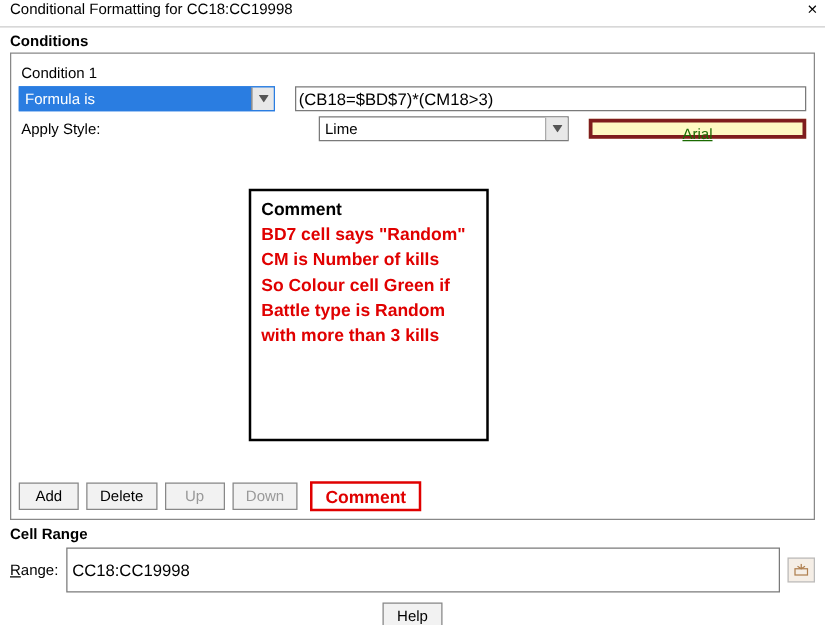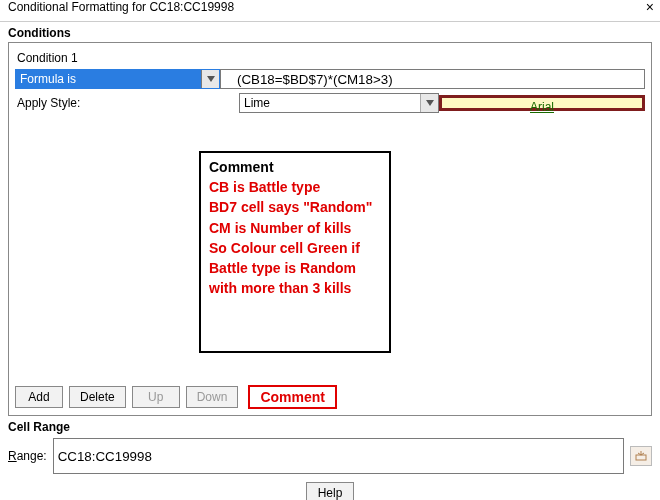--- a/index.html
+++ b/index.html
@@ -37,21 +37,21 @@
     padding: 6px;
     height: 374px;
     position: relative;
   }
   .cond-header {
     padding: 2px 2px 4px 2px;
   }
   .row {
     display: flex;
     align-items: center;
-    gap: 0;
+    gap: 16px;
     margin-bottom: 4px;
   }
   .combo {
     display: flex;
     align-items: center;
     border: 1px solid #7a7a7a;
     height: 20px;
     background: #fff;
   }
   .combo .combo-text {
@@ -74,21 +74,21 @@
     width: 205px;
     background: #2a7de1;
     color: #fff;
     border: 1px solid #2a7de1;
   }
   .formula-combo .combo-btn { background: #e8e8e8; border-left: 1px solid #7a7a7a; }
   .formula-input {
     flex: 1;
     height: 20px;
     border: 1px solid #7a7a7a;
-    padding: 0 16px;
+    padding: 0 2px;
   }
   .label-cell {
     width: 205px;
     padding-left: 2px;
   }
   .style-combo {
     width: 200px;
     margin-left: 19px;
   }
   .style-preview {
@@ -230,21 +230,20 @@
         <svg width="8" height="6" viewBox="0 0 8 6">
             <path d="M0 0 L8 0 L4 6 Z" fill="#555"></path>
           </svg>
       </span>
     </div>
     <div class="style-preview">Arial</div>
   </div>
 
   <div class="comment-box">
     <div class="title">Comment</div>
-    <div class="line">CB is Battle type</div>
     <div class="line">BD7 cell says "Random"</div>
     <div class="line">CM is Number of kills</div>
     <div class="line">So Colour cell Green if</div>
     <div class="line">Battle type is Random</div>
     <div class="line">with more than 3 kills</div>
   </div>
 
   <div class="btn-row">
     <div class="btn">Add</div>
     <div class="btn">Delete</div>

